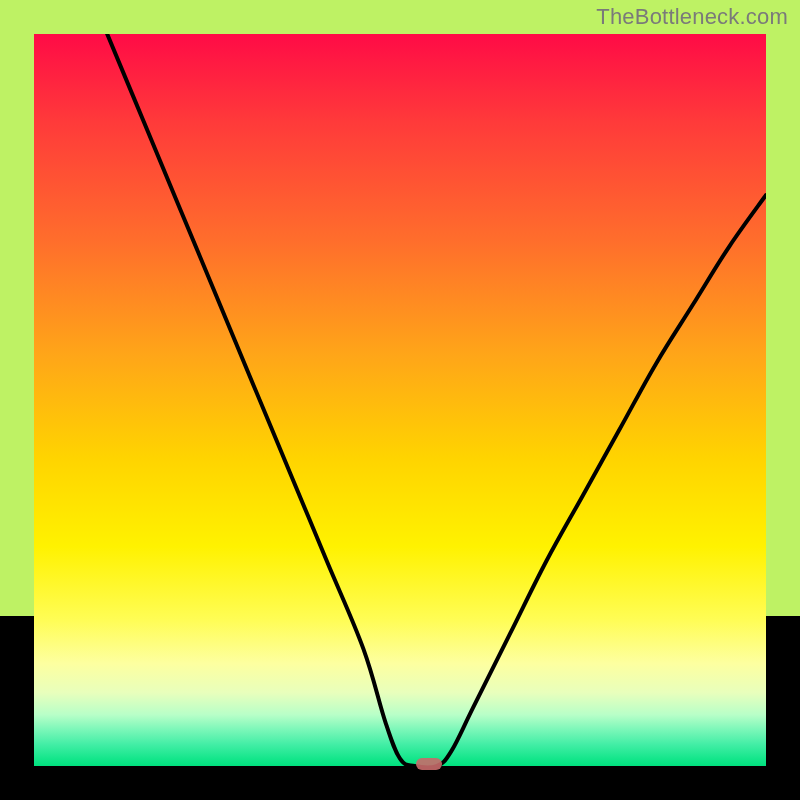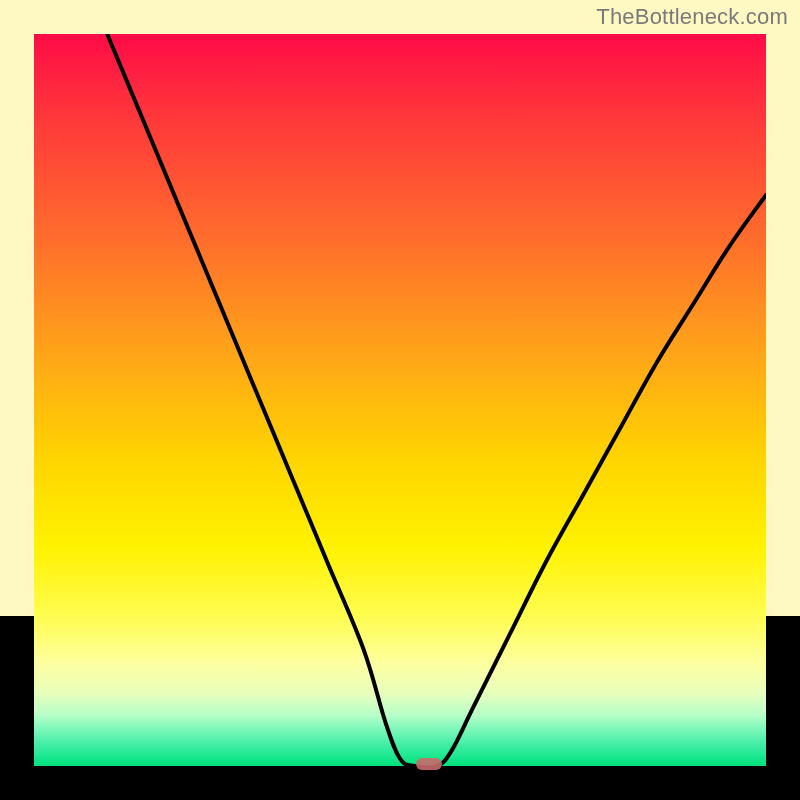--- a/index.html
+++ b/index.html
@@ -10,21 +10,21 @@
     background: #000;
     overflow: hidden;
     font-family: Arial, Helvetica, sans-serif;
   }
   .frame {
     position: absolute;
     left: 0;
     top: 0;
     width: 800px;
     height: 616px;
-    background: #fef9c3;
+    background: #bef264;
   }
   .plot {
     position: absolute;
     left: 34px;
     top: 34px;
     width: 732px;
     height: 732px;
     background: linear-gradient(
       to bottom,
       #ff0b46 0%,

